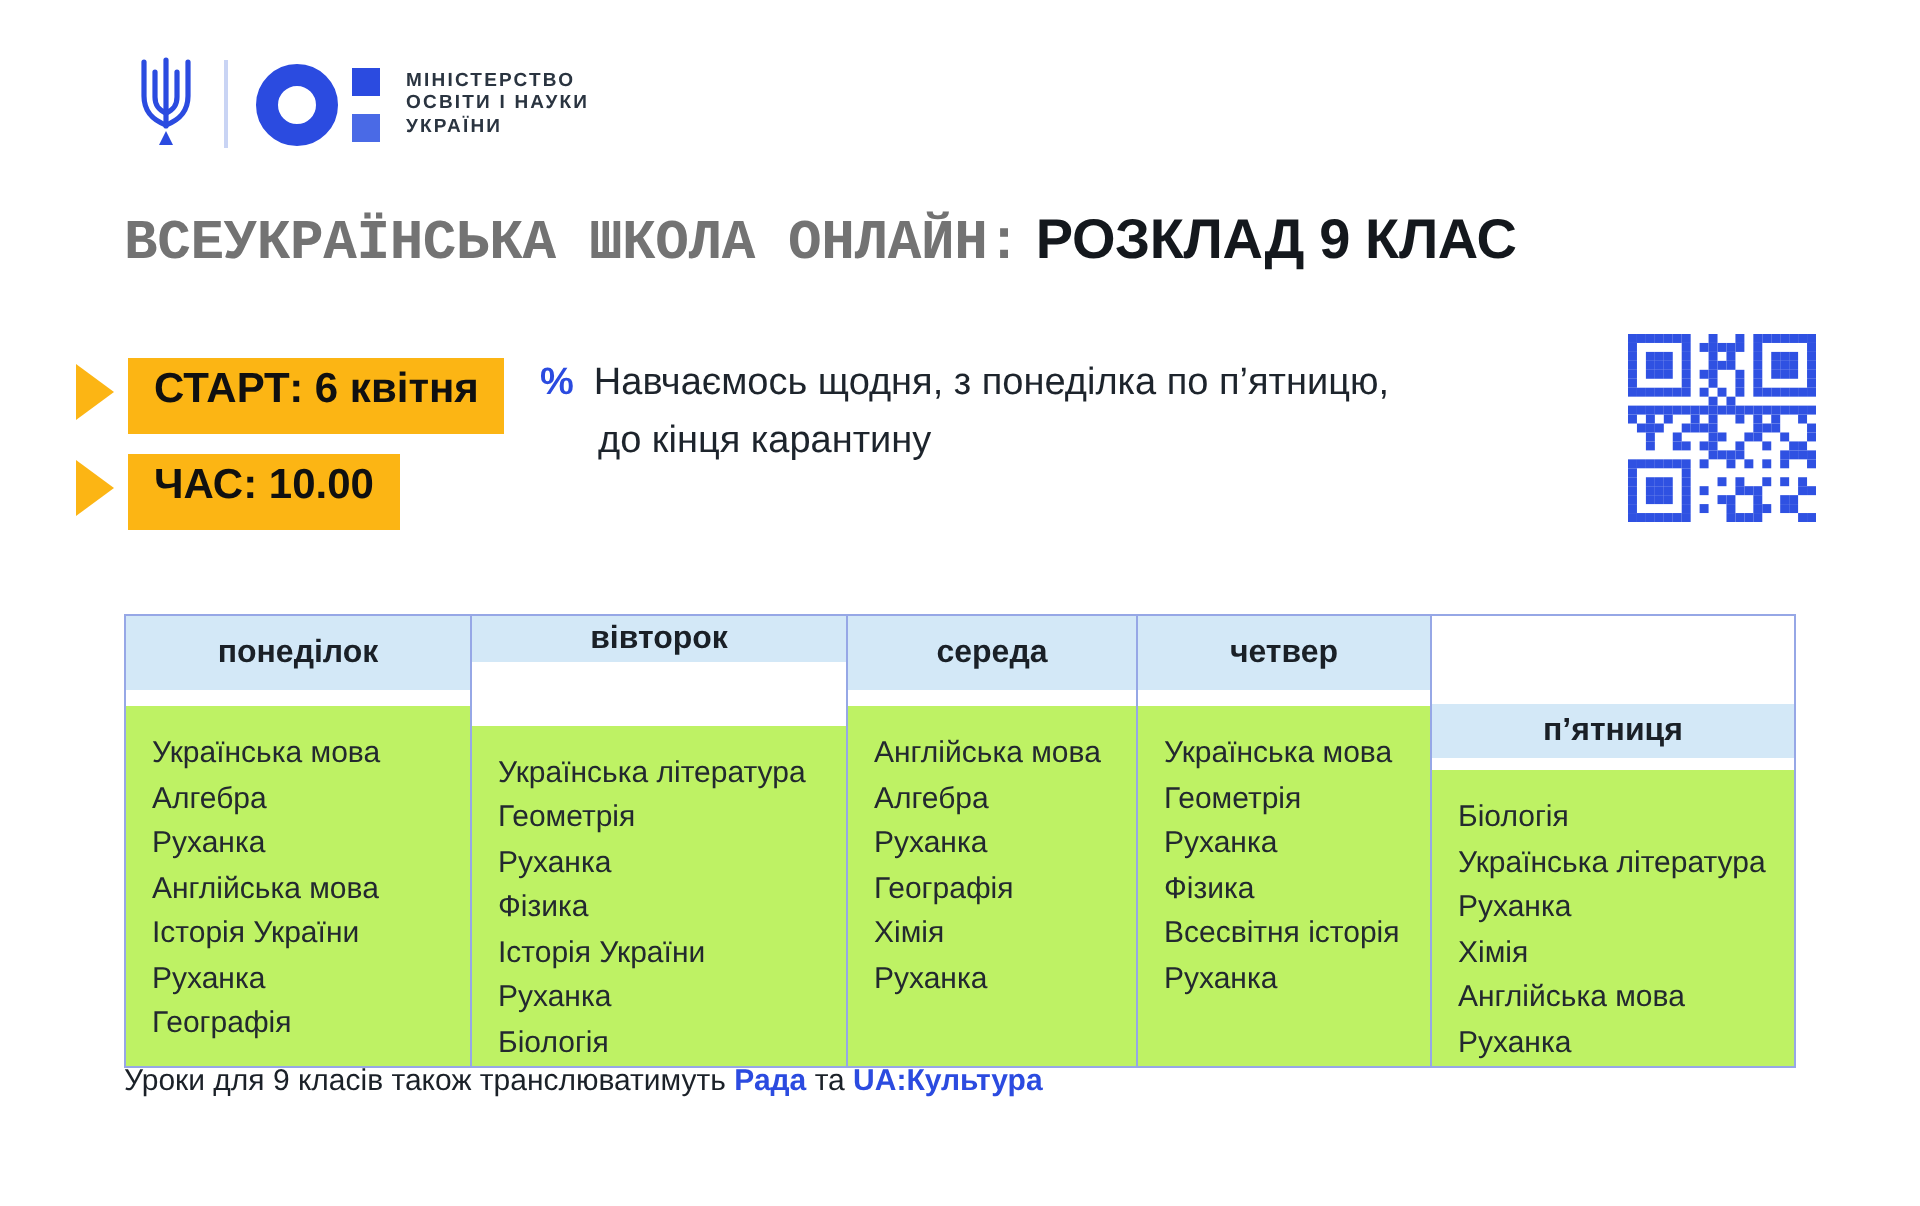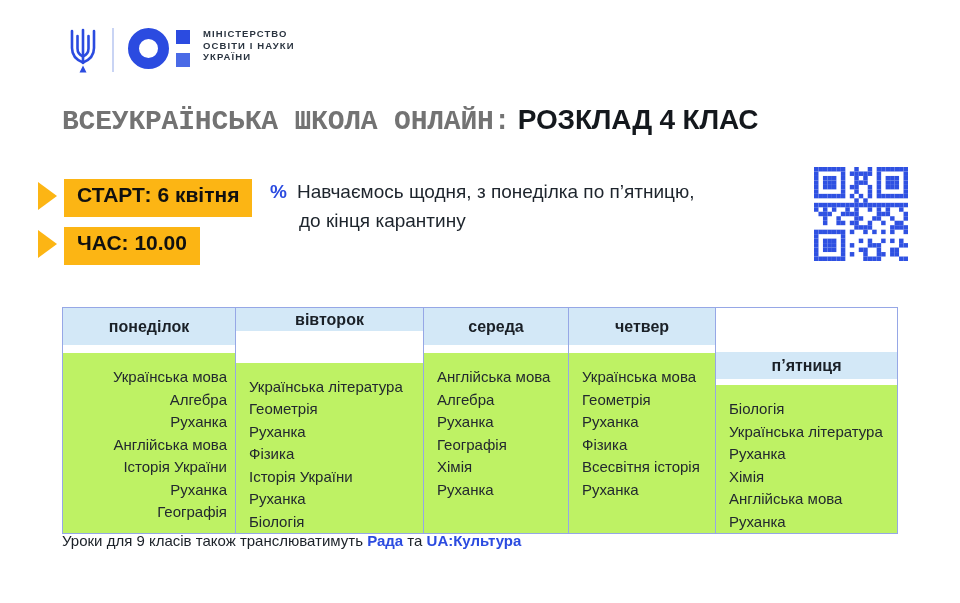--- a/index.html
+++ b/index.html
@@ -1,21 +1,21 @@
 <!DOCTYPE html>
 <html lang="uk"><head>
 <meta charset="utf-8">
 <style>
   * { margin:0; padding:0; box-sizing:border-box; }
   html,body { width:960px; height:603px; background:#fff; overflow:hidden;
     font-family:"Liberation Sans","DejaVu Sans",sans-serif; }
   .page { position:relative; width:960px; height:603px; background:#fff; }
 
   
-  .brand { position:absolute; left:66px; top:28px; display:flex; align-items:flex-start; }
+  .brand { position:absolute; left:66px; top:28px; display:flex; align-items:center; }
   .trident { width:34px; height:48px; display:block; }
   .brand-sep { width:2px; height:44px; background:#c9d4f4; margin:0 14px 0 12px; }
   .mon-logo { display:flex; align-items:center; }
   .mon-ring { width:41px; height:41px; border:11px solid #2B4BE0; border-radius:50%; }
   .mon-colon { display:flex; flex-direction:column; justify-content:space-between; height:37px; margin-left:7px; }
   .mon-sq { width:14px; height:14px; background:#2B4BE0; }
   .mon-sq.lower { background:#4a6ae6; }
   .ministry { margin-left:13px; font-size:9.5px; font-weight:bold; letter-spacing:1.1px;
     color:#2a3440; line-height:11.5px; }
 
@@ -44,21 +44,21 @@
   .bold { font-weight:bold; }
   .link { color:#3E68E8; }
 
   .qr { position:absolute; left:814px; top:167px; width:94px; height:94px; }
 
   
   .schedule { position:absolute; left:62px; top:307px; width:836px; height:227px;
     display:flex; border:1.5px solid #96A7E6; background:#fff; }
   .col { display:flex; flex-direction:column; border-right:1.5px solid #96A7E6; }
   .col:last-child { border-right:none;margin-top:44px; }
-  .col.c1{width:173px;text-align:right;} .col.c2{width:188px;gap:13px;} .col.c3{width:145px;} .col.c4{width:147px;} .col.c5{flex:1;}
+  .col.c1{width:173px;} .col.c2{width:188px;gap:13px;} .col.c3{width:145px;} .col.c4{width:147px;} .col.c5{flex:1;}
   .th { height:37px; background:#D3E8F7; color:#1a2027; font-size:16px; font-weight:bold;
     display:flex; align-items:center; justify-content:center; }
   .th-gap { height:8px; background:#fff; }
   .td { flex:1; background:#bef264; padding:13px 8px 0 13px; font-size:15px; color:#23292f; }
   .td .cell-line { line-height:22.5px; white-space:nowrap; }
 
   
   .footer { position:absolute; left:62px; top:532px; font-size:15px; color:#1b2128; white-space:nowrap;text-align:center; }
   .footer .chan { color:#2B4BE0; font-weight:bold; }
 </style>
@@ -82,21 +82,21 @@
         <div class="mon-sq lower"></div>
       </div>
     </div>
     <div class="ministry">
       <div>МІНІСТЕРСТВО</div>
       <div>ОСВІТИ І НАУКИ</div>
       <div>УКРАЇНИ</div>
     </div>
   </header>
 
-  <h1 class="title"><span class="accent">ВСЕУКРАЇНСЬКА ШКОЛА ОНЛАЙН:</span><span> РОЗКЛАД 4 КЛАС</span></h1>
+  <h1 class="title"><span class="accent">ВСЕУКРАЇНСЬКА ШКОЛА ОНЛАЙН:</span><span> РОЗКЛАД 9 КЛАС</span></h1>
 
   <span class="arrow a1"></span>
   <div class="badge b1">СТАРТ: 6 квітня</div>
   <span class="arrow a2"></span>
   <div class="badge b2">ЧАС: 10.00</div>
 
   <div class="note n1">
     <div class="note-row">
       <span class="pct-icon">%</span>
       <span>Навчаємось щодня, з понеділка по п’ятницю,</span>

